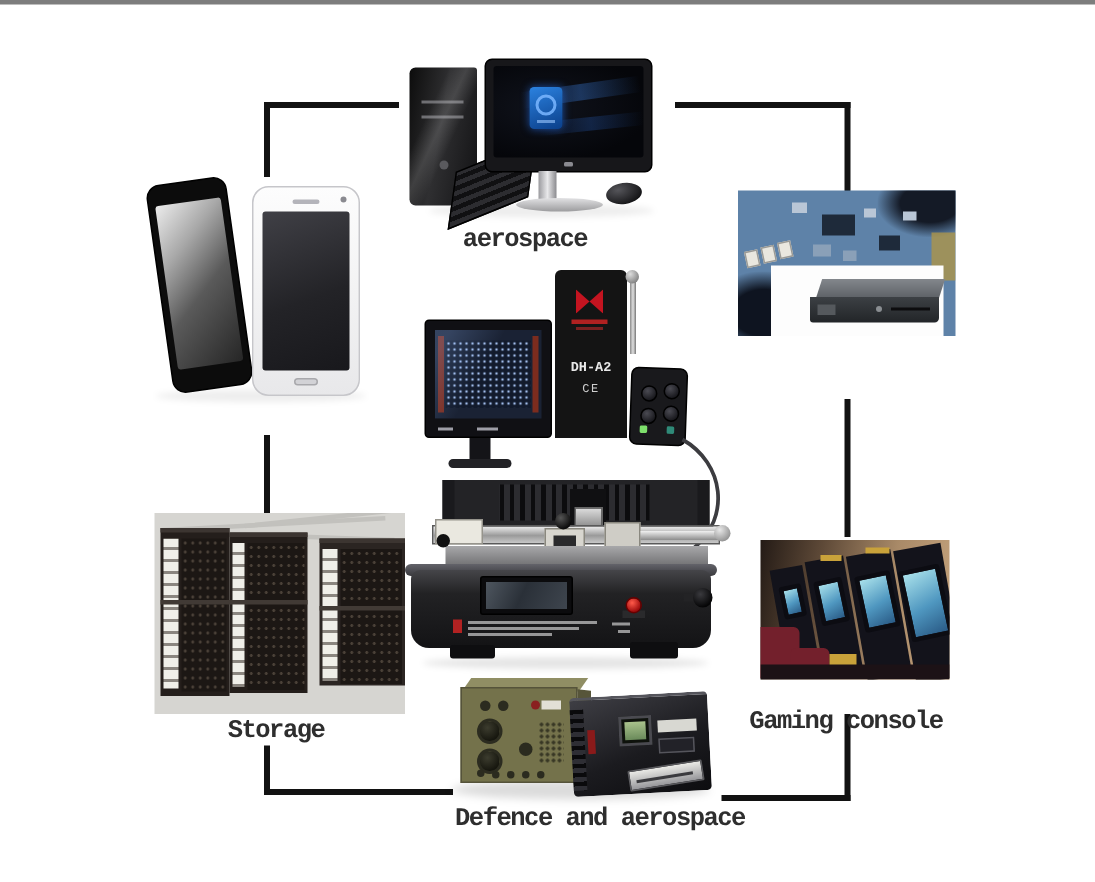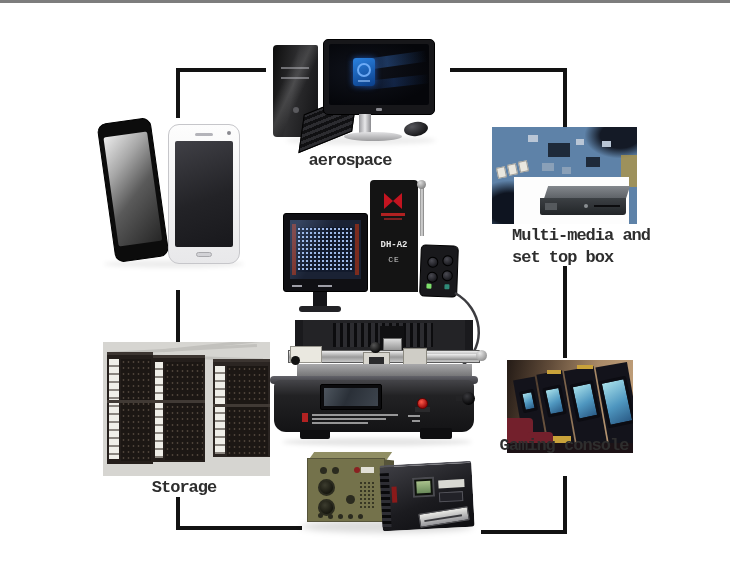--- a/index.html
+++ b/index.html
@@ -241,24 +241,20 @@
     </div>
     <div class="abs mm-inset">
       <div class="mm-box-top"></div>
       <div class="mm-box-front">
         <div class="mm-box-tag"></div>
         <div class="mm-box-dot"></div>
         <div class="mm-box-slot"></div>
       </div>
     </div>
   </div>
-  <div class="label" style="left:512px; top:225px; width:140px; line-height:22px;">
-    <div>Multi-media and</div>
-    <div>set top box</div>
-  </div>
 
   <div class="abs" style="left:262px; top:180px; width:228px; height:270px;">
     <div class="abs mc-shadow"></div>
 
     <div class="abs mc-head">
       <svg class="mc-logo" width="18" height="16" viewBox="0 0 18 16">
         <path d="M0,0 L9,8 L0,16 Z" fill="#c41420"></path>
         <path d="M18,0 L9,8 L18,16 Z" fill="#c41420"></path>
       </svg>
       <div class="mc-logo-line"></div>
@@ -368,21 +364,21 @@
       <div class="gm-scr" style="left:14px; top:30px; width:15px; height:22px;"></div>
       <div class="gm-scr" style="left:38px; top:26px; width:19px; height:30px;"></div>
       <div class="gm-scr" style="left:66px; top:22px; width:24px; height:38px;"></div>
       <div class="gm-scr" style="left:96px; top:18px; width:28px; height:48px;"></div>
       <div class="gm-red" style="left:-4px; top:58px; width:30px; height:34px;"></div>
       <div class="gm-red" style="left:20px; top:72px; width:26px; height:20px;"></div>
       <div class="gm-yellow" style="left:46px; top:76px; width:18px; height:8px;"></div>
       <div class="gm-floor"></div>
     </div>
   </div>
-  <div class="label center" style="left:488px; top:436px; width:152px;">Gaming console</div>
+  <div class="label center" style="left:488px; top:472px; width:152px;">Gaming console</div>
 
   <div class="abs" style="left:293px; top:446px; width:190px; height:91px;">
     <div class="abs df-shadow"></div>
     <div class="abs df-green-top"></div>
     <div class="abs df-green-side"></div>
     <div class="abs df-green">
       <div class="df-reddot"></div>
       <div class="df-tag"></div>
       <div class="df-sknob" style="left:12px; top:8px; width:7px; height:7px;"></div>
       <div class="df-sknob" style="left:24px; top:8px; width:7px; height:7px;"></div>
@@ -402,14 +398,15 @@
       <div class="df-scrn">
         <div class="df-scrn-in"></div>
       </div>
       <div class="df-wlabel"></div>
       <div class="df-mod"></div>
     </div>
     <div class="abs df-tray">
       <div class="df-tray-slot"></div>
     </div>
   </div>
+  <div class="label center" style="left:275px; top:537px; width:250px;">Defence and aerospace</div>
 
 </div>
 
 </body></html>

